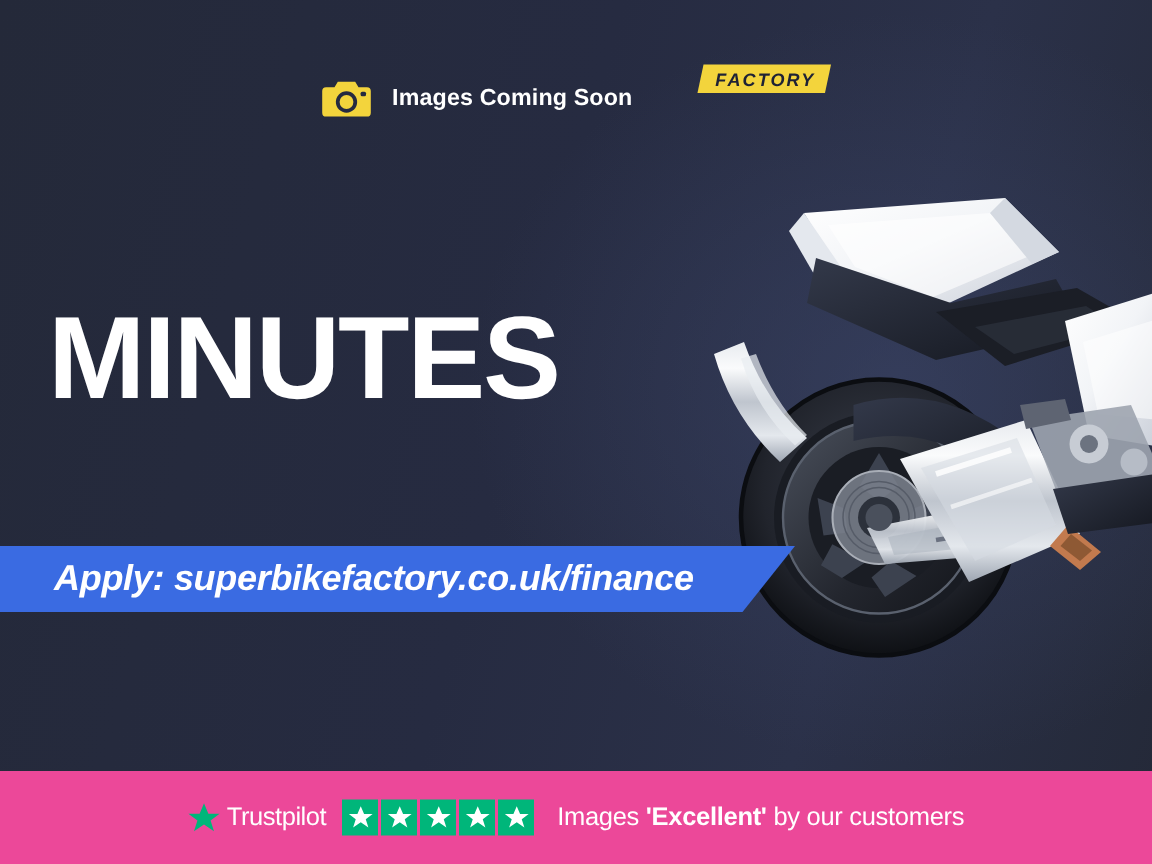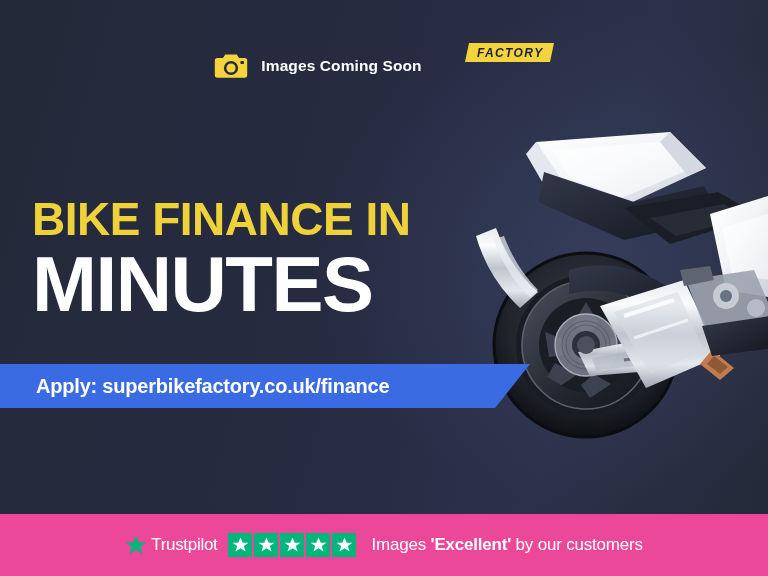--- a/index.html
+++ b/index.html
@@ -86,22 +86,22 @@
   }
 
   
   .apply-bar {
     position:absolute; left:0; top:364px; width:530px; height:44px;
     background:#3A6BE2;
     clip-path:polygon(0 0, 530px 0, 495px 44px, 0 44px);
     display:flex; align-items:center;
   }
   .apply-text {
-    color:#FFFFFF; font-size:20px; font-weight:bold; margin-left:36px;
-    letter-spacing:-.2px; white-space:nowrap;
+    color:#FFFFFF; font-size:24px; font-weight:bold; margin-left:36px;
+    letter-spacing:-.2px; white-space:nowrap;font-style:italic;
   }
 
   
   .footer {
     position:absolute; left:0; bottom:0; width:768px; height:62px;
     background:#ec4899;
     display:flex; align-items:center; justify-content:center; gap:11px;
   }
   .tp-brand { display:flex; align-items:center; gap:4px; }
   .tp-name {
@@ -236,21 +236,20 @@
     <div class="logo">
       <div class="logo-factory-wrap">
         <div class="logo-factory">
           <span>FACTORY</span>
         </div>
       </div>
     </div>
   </div>
 
   <div class="headline">
-    <div class="head-line1">BIKE FINANCE IN</div>
     <div class="head-line2">MINUTES</div>
   </div>
 
   <div class="apply-bar">
     <span class="apply-text">Apply: superbikefactory.co.uk/finance</span>
   </div>
 
   <div class="footer">
 
     <div class="tp-brand">

